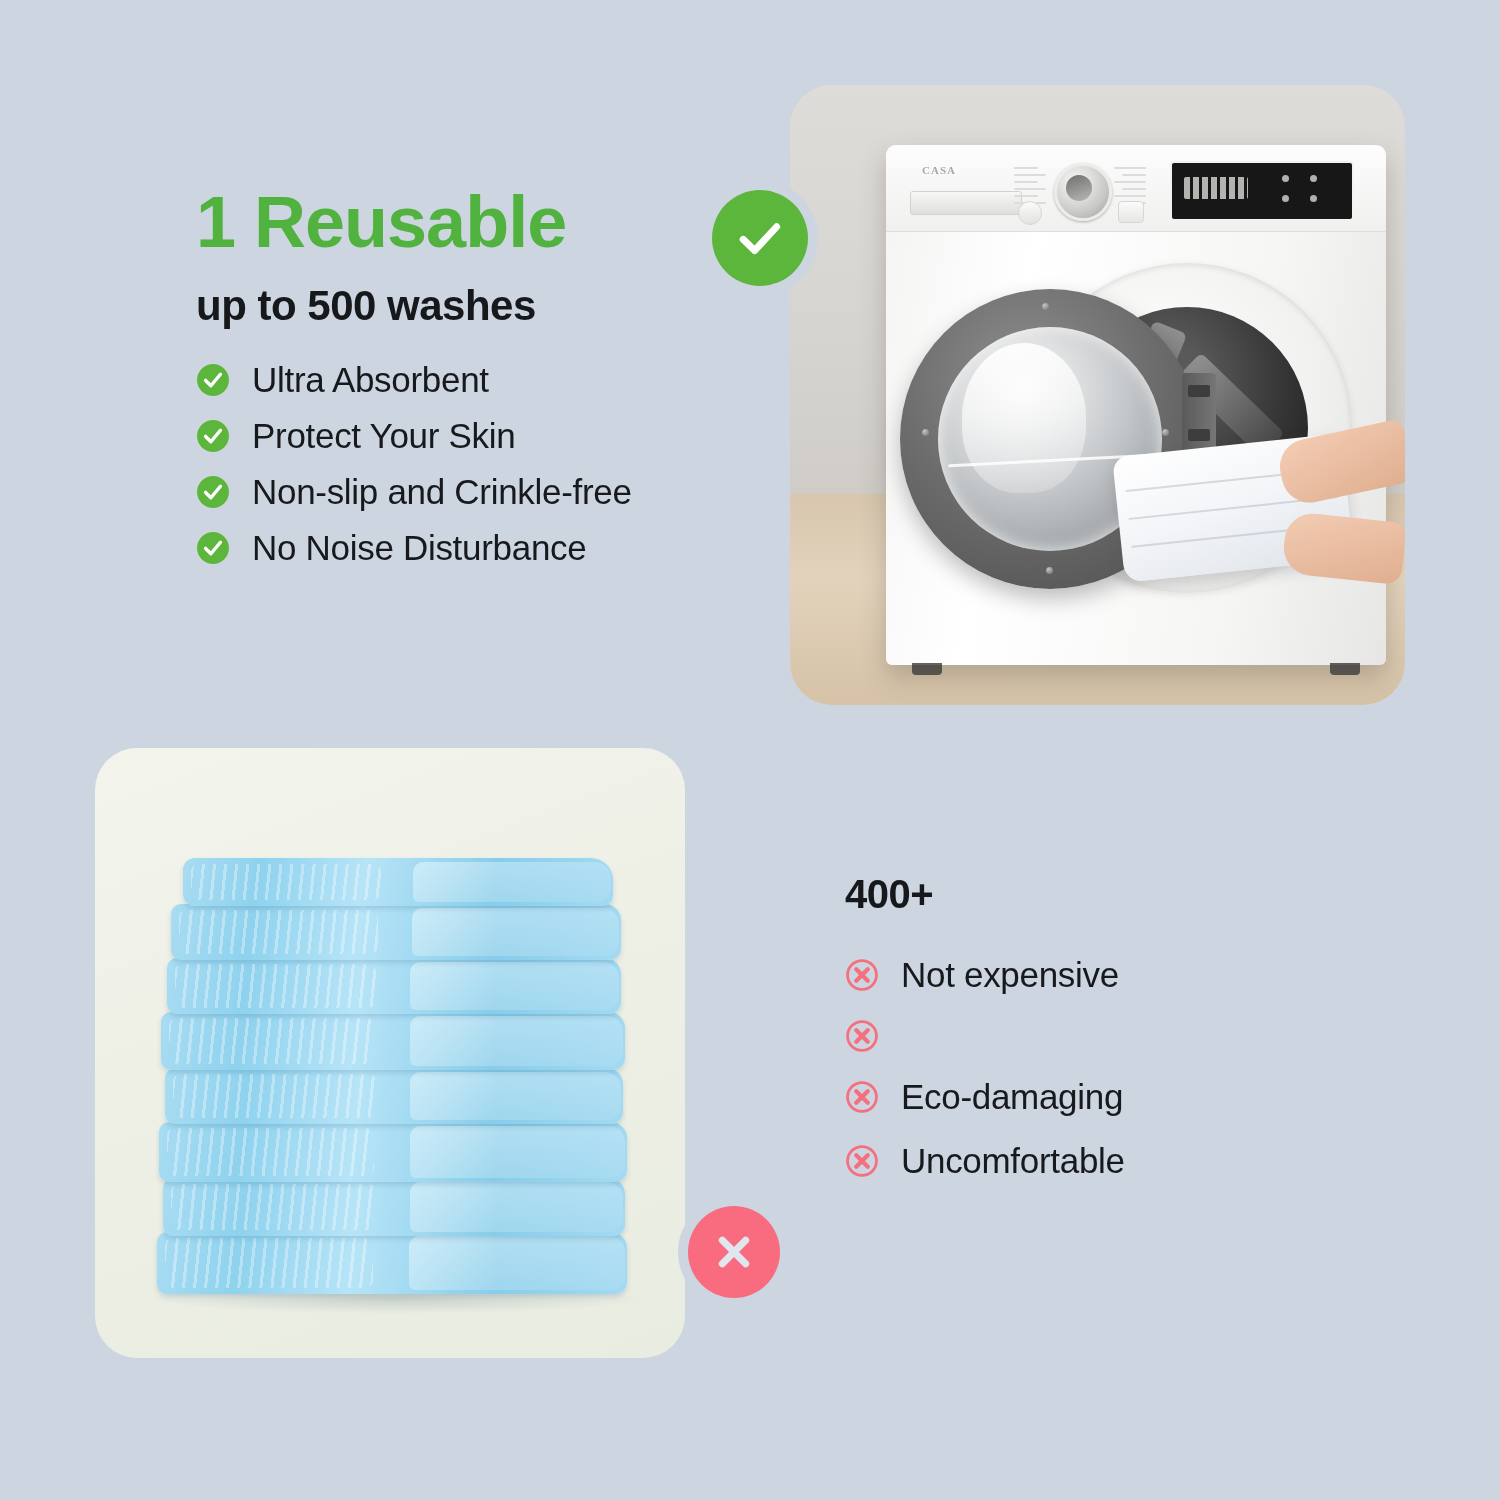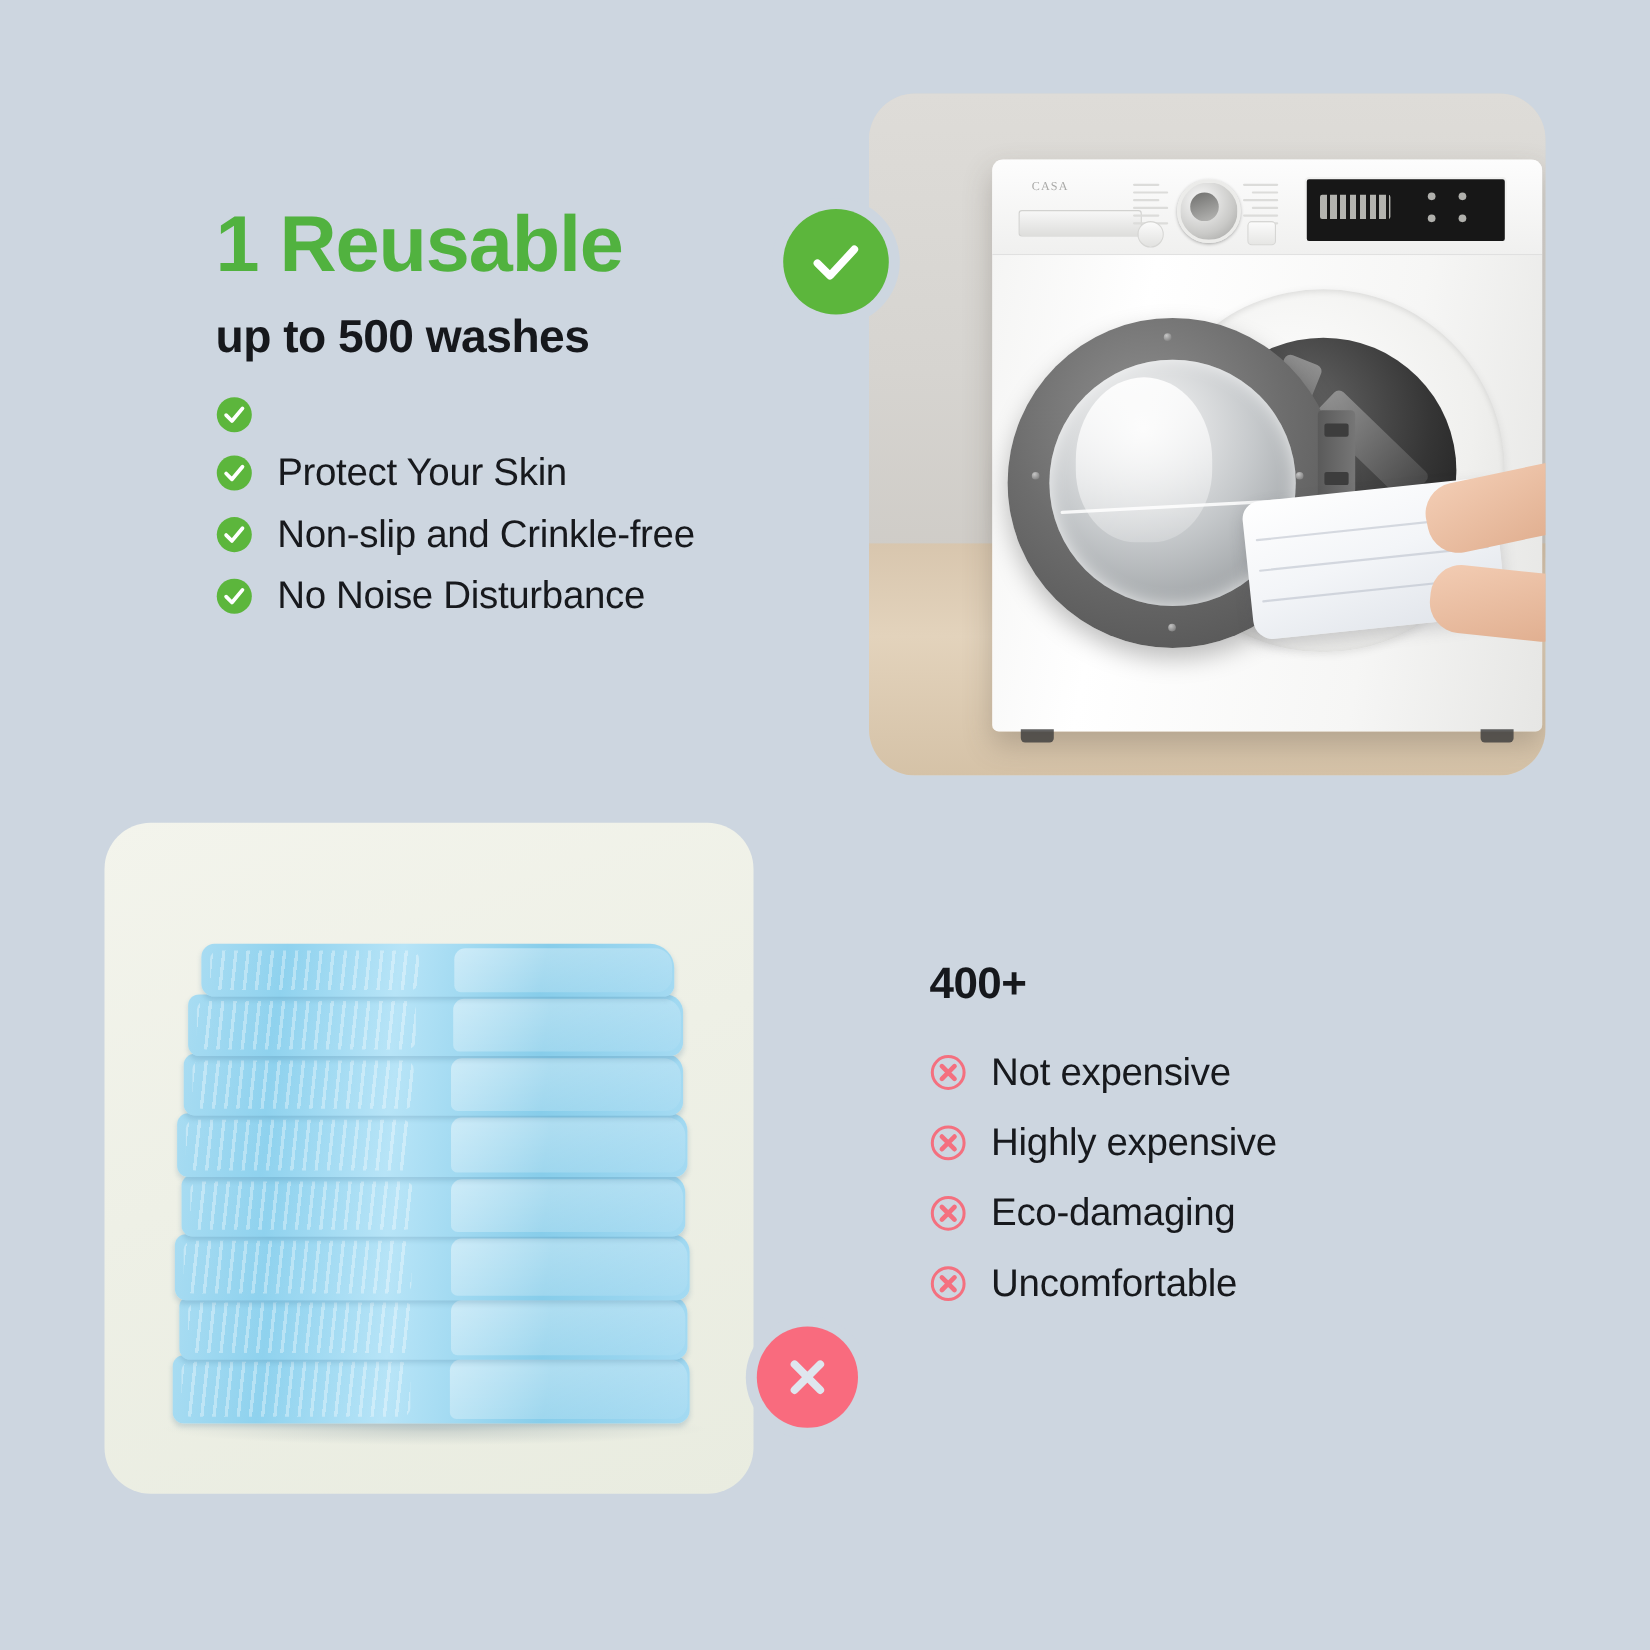--- a/index.html
+++ b/index.html
@@ -30,25 +30,26 @@
   .washer-wallbg {
     position: absolute; left: 0; top: 0; right: 0; height: 68%;
     background: linear-gradient(180deg,#dedcd8 0%, #d6d4d0 60%, #cfccc7 100%);
   }
   .washer-floor {
     position: absolute; left: 0; right: 0; bottom: 0; height: 34%;
     background: linear-gradient(180deg,#d8c6ae 0%, #e3d3bc 40%, #d5c2a7 100%);
   }
   .washer-body {
     position: absolute;
-    left: 112px; top: 60px;
+    left: 96px; top: 60px;
     width: 500px; height: 520px;
     background: linear-gradient(100deg,#f4f4f3 0%, #ffffff 28%, #f6f6f5 70%, #e6e6e4 100%);
     border-radius: 10px 10px 6px 6px;
     box-shadow: 0 12px 26px rgba(90,80,70,.30);
+    font-weight: bold;
   }
   .washer-toppanel {
     position: absolute; left: 0; top: 0; width: 100%; height: 86px;
     background: linear-gradient(180deg,#fdfdfd,#f0f0ef);
     border-bottom: 1px solid #dedede;
     border-radius: 10px 10px 0 0;
   }
   .drawer {
     position: absolute; left: 24px; top: 46px; width: 110px; height: 22px;
     background: linear-gradient(180deg,#f7f7f7,#dededc);
@@ -372,20 +373,21 @@
   <div class="block-reusable">
     <h1 class="h-reusable">1 Reusable</h1>
     <h2 class="sub-reusable">up to 500 washes</h2>
 
     <ul class="feature-list">
       <li>
         <svg class="mini-icon" viewBox="0 0 32 32">
           <circle cx="16" cy="16" r="15" fill="#5cb63c"></circle>
           <path d="M9 16.4 L14 21.4 L23 10.6" fill="none" stroke="#ffffff" stroke-width="3.2" stroke-linecap="round" stroke-linejoin="round"></path>
         </svg>
+        <span class="txt">Ultra Absorbent</span>
       </li>
       <li>
         <svg class="mini-icon" viewBox="0 0 32 32">
           <circle cx="16" cy="16" r="15" fill="#5cb63c"></circle>
           <path d="M9 16.4 L14 21.4 L23 10.6" fill="none" stroke="#ffffff" stroke-width="3.2" stroke-linecap="round" stroke-linejoin="round"></path>
         </svg>
         <span class="txt">Protect Your Skin</span>
       </li>
       <li>
         <svg class="mini-icon" viewBox="0 0 32 32">
@@ -413,21 +415,20 @@
           <circle cx="16" cy="16" r="13.6" fill="none" stroke="#f4707f" stroke-width="2.6"></circle>
           <path d="M10.6 10.6 L21.4 21.4 M21.4 10.6 L10.6 21.4" fill="none" stroke="#f4707f" stroke-width="4" stroke-linecap="round"></path>
         </svg>
         <span class="txt">Not expensive</span>
       </li>
       <li>
         <svg class="mini-icon" viewBox="0 0 32 32">
           <circle cx="16" cy="16" r="13.6" fill="none" stroke="#f4707f" stroke-width="2.6"></circle>
           <path d="M10.6 10.6 L21.4 21.4 M21.4 10.6 L10.6 21.4" fill="none" stroke="#f4707f" stroke-width="4" stroke-linecap="round"></path>
         </svg>
-        <span class="txt">Highly expensive</span>
       </li>
       <li>
         <svg class="mini-icon" viewBox="0 0 32 32">
           <circle cx="16" cy="16" r="13.6" fill="none" stroke="#f4707f" stroke-width="2.6"></circle>
           <path d="M10.6 10.6 L21.4 21.4 M21.4 10.6 L10.6 21.4" fill="none" stroke="#f4707f" stroke-width="4" stroke-linecap="round"></path>
         </svg>
         <span class="txt">Eco-damaging</span>
       </li>
       <li>
         <svg class="mini-icon" viewBox="0 0 32 32">

